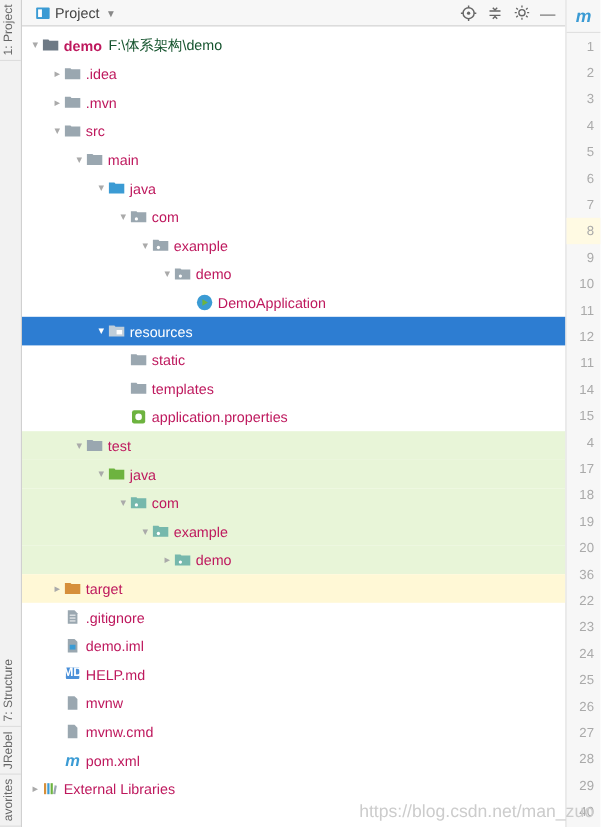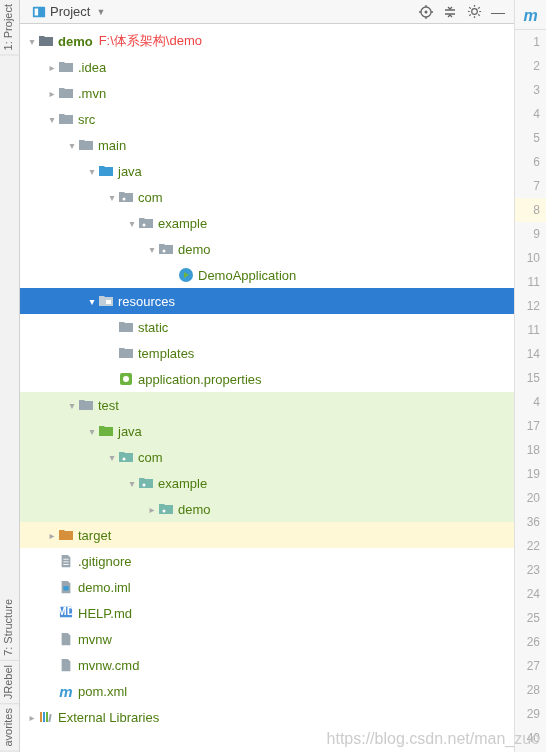--- a/index.html
+++ b/index.html
@@ -14,23 +14,23 @@
 .header .spacer { flex: 1; }
 .header .icon-btn { width: 24px; height: 24px; display: flex; align-items: center; justify-content: center; cursor: pointer; color: #666; }
 .tree { flex: 1; overflow: auto; padding-top: 4px; }
 .row { height: 26px; display: flex; align-items: center; white-space: nowrap; cursor: pointer; position: relative;}
 .row.sel { background: #2d7dd2; color: #fff; }
 .row.green { background: #e8f5d8; }
 .row.yellow { background: #fff8d6; }
 .arrow { width: 12px; text-align: center; color: #aaa; font-size: 10px; flex-shrink: 0;}
 .row.sel .arrow { color: #fff; }
 .ico { width: 16px; height: 16px; margin-right: 4px; flex-shrink: 0; display: inline-flex; align-items: flex-start; justify-content: center;}
-.label { color: #4d7c0f; }
+.label { color: #be185d; }
 .row.sel .label { color: #ffffff; }
-.hint { color: #ef4444; margin-left: 6px; }
+.hint { color: #14532d; margin-left: 6px; }
 .row b { font-weight: bold; }
 .gutter { width: 32px; background: #f7f7f7; border-left: 1px solid #e0e0e0; padding-top: 2px; }
 .gutter .ln { height: 24px; text-align: right; padding-right: 6px; color: #aaa; font-size: 12px; line-height: 24px; }
 .gutter .ln.hl { background: #fffae3; }
 .gutter .top { height: 28px; color: #3b9bd4; font-weight: bold; font-style: italic; border-bottom: 1px solid #e0e0e0; display: flex; align-items: center; justify-content: center; font-size: 16px;}
 .ico-folder { fill: #9aa7b0; }
 .ico-folder.dark { fill: #6e7a85; }
 .ico-folder.blue { fill: #3b9bd4; }
 .ico-folder.teal { fill: rgba(42,143,143,0.6); }
 .ico-folder.orange { fill: #d68f3a; }

